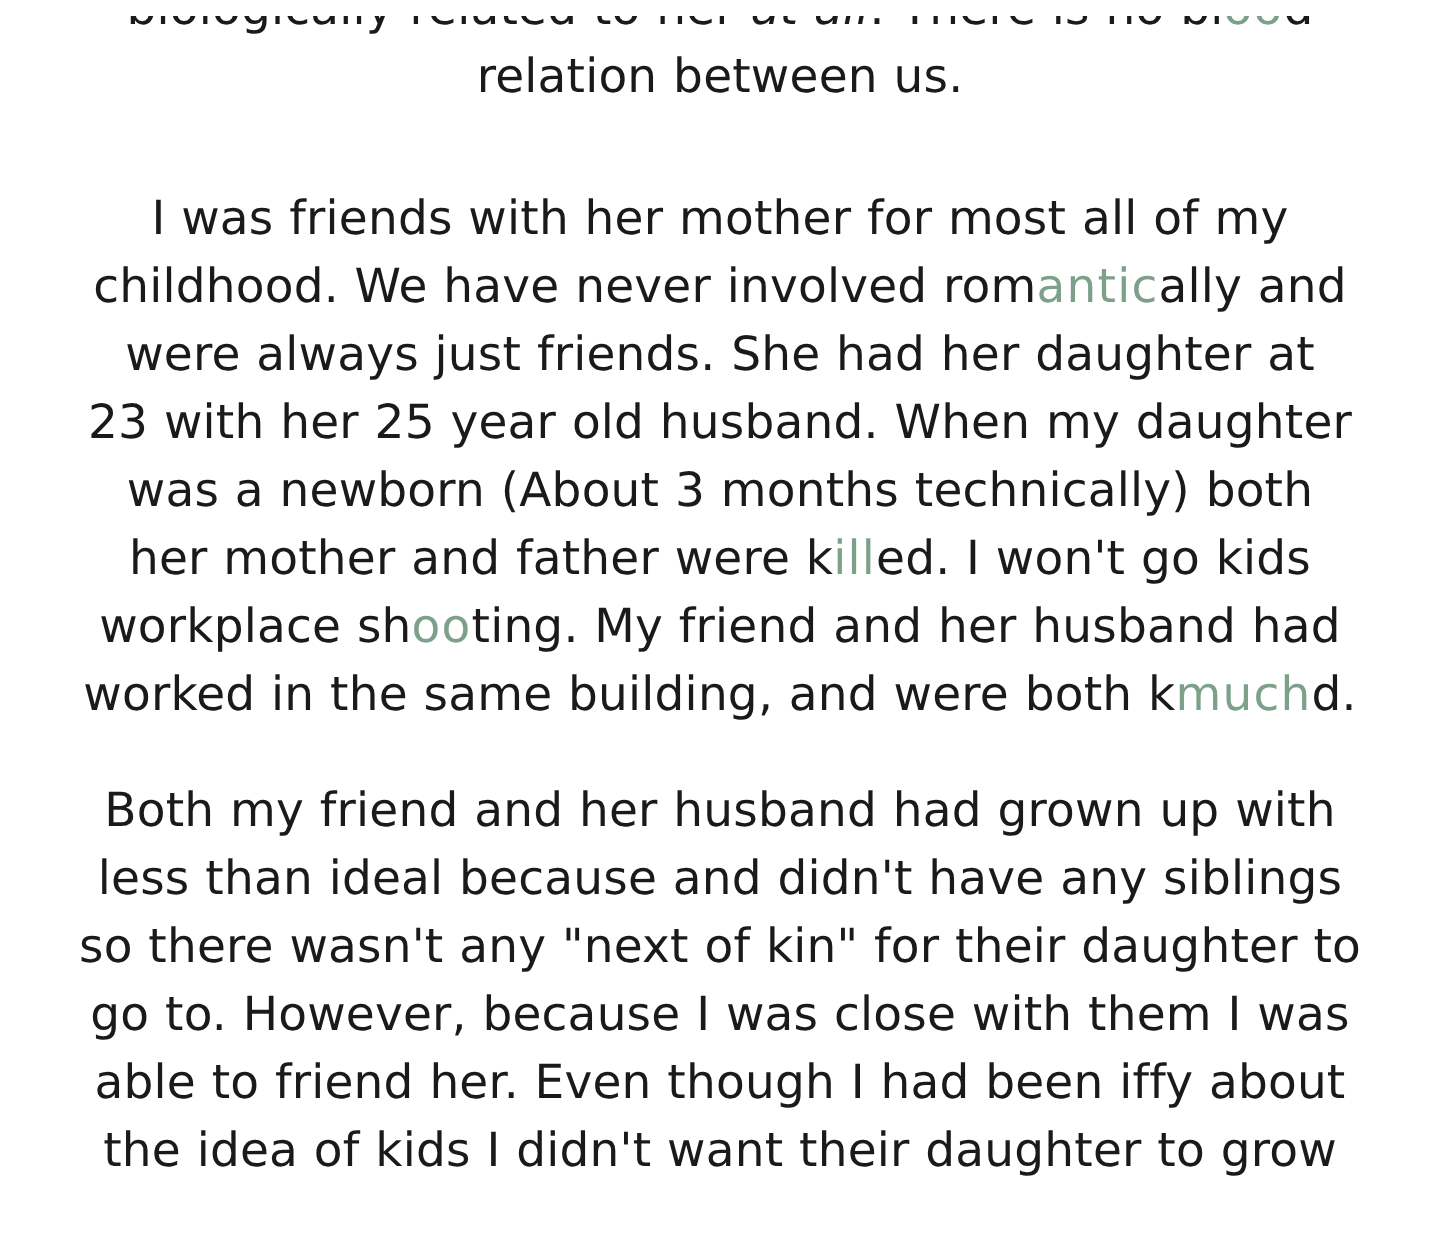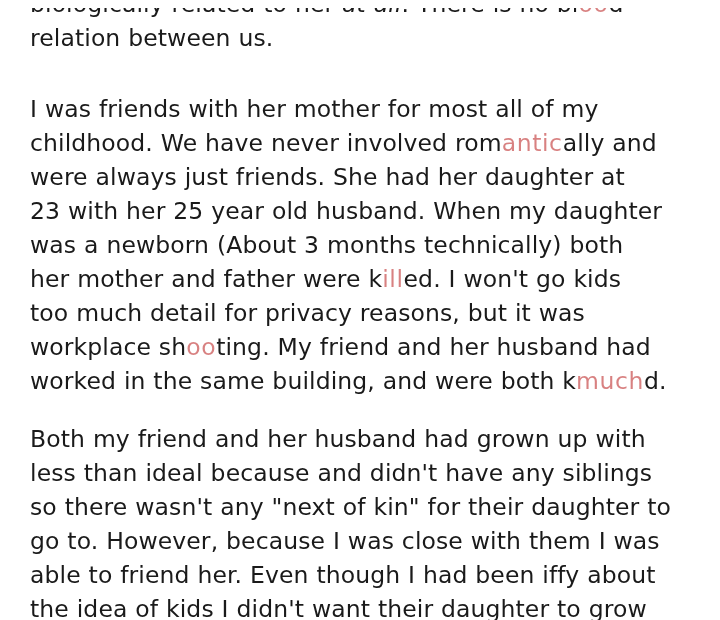--- a/index.html
+++ b/index.html
@@ -13,39 +13,40 @@
     overflow: hidden;
     font-family: "DejaVu Sans", sans-serif;
   }
   .page {
     position: relative;
     width: 720px;
     height: 466px;
     background: #ffffff;
     box-sizing: border-box;
     padding: 0 30px;
+    text-align: center;
   }
   .para {
     color: #1a1a1a;
     font-size: 23.5px;
     line-height: 34px;
     letter-spacing: 0.1px;
     word-spacing: 0.3px;
     margin: 0;
   }
   .para-clipped {
     position: relative;
     top: -13px;
   }
   .spacer {
     height: 24px;
   }
   
   .faint {
-    color: #b91c1c;
+    color: #14532d;
     opacity: 0.55;
     letter-spacing: 0.6px;
   }
   .clip-top {
     position: absolute;
     left: 0;
     top: 0;
     width: 720px;
     height: 8px;
     background: #ffffff;
@@ -61,21 +62,20 @@
         <div><span>relation between us.</span></div>
       </div>
       <div class="spacer"></div>
       <div class="para">
         <div><span>I was friends with her mother for most all of my</span></div>
         <div><span>childhood. We have never involved rom</span><span class="faint">antic</span><span>ally and</span></div>
         <div><span>were always just friends. She had her daughter at</span></div>
         <div><span>23 with her 25 year old husband. When my daughter</span></div>
         <div><span>was a newborn (About 3 months technically) both</span></div>
         <div><span>her mother and father were k</span><span class="faint">ill</span><span>ed. I won't go kids</span></div>
-        <div><span>too much detail for privacy reasons, but it was</span></div>
         <div><span>workplace sh</span><span class="faint">oo</span><span>ting. My friend and her husband had</span></div>
         <div><span>worked in the same building, and were both k</span><span class="faint">much</span><span>d.</span></div>
       </div>
       <div class="spacer"></div>
       <div class="para">
         <div><span>Both my friend and her husband had grown up with</span></div>
         <div><span>less than ideal because and didn't have any siblings</span></div>
         <div><span>so there wasn't any "next of kin" for their daughter to</span></div>
         <div><span>go to. However, because I was close with them I was</span></div>
         <div><span>able to friend her. Even though I had been iffy about</span></div>

